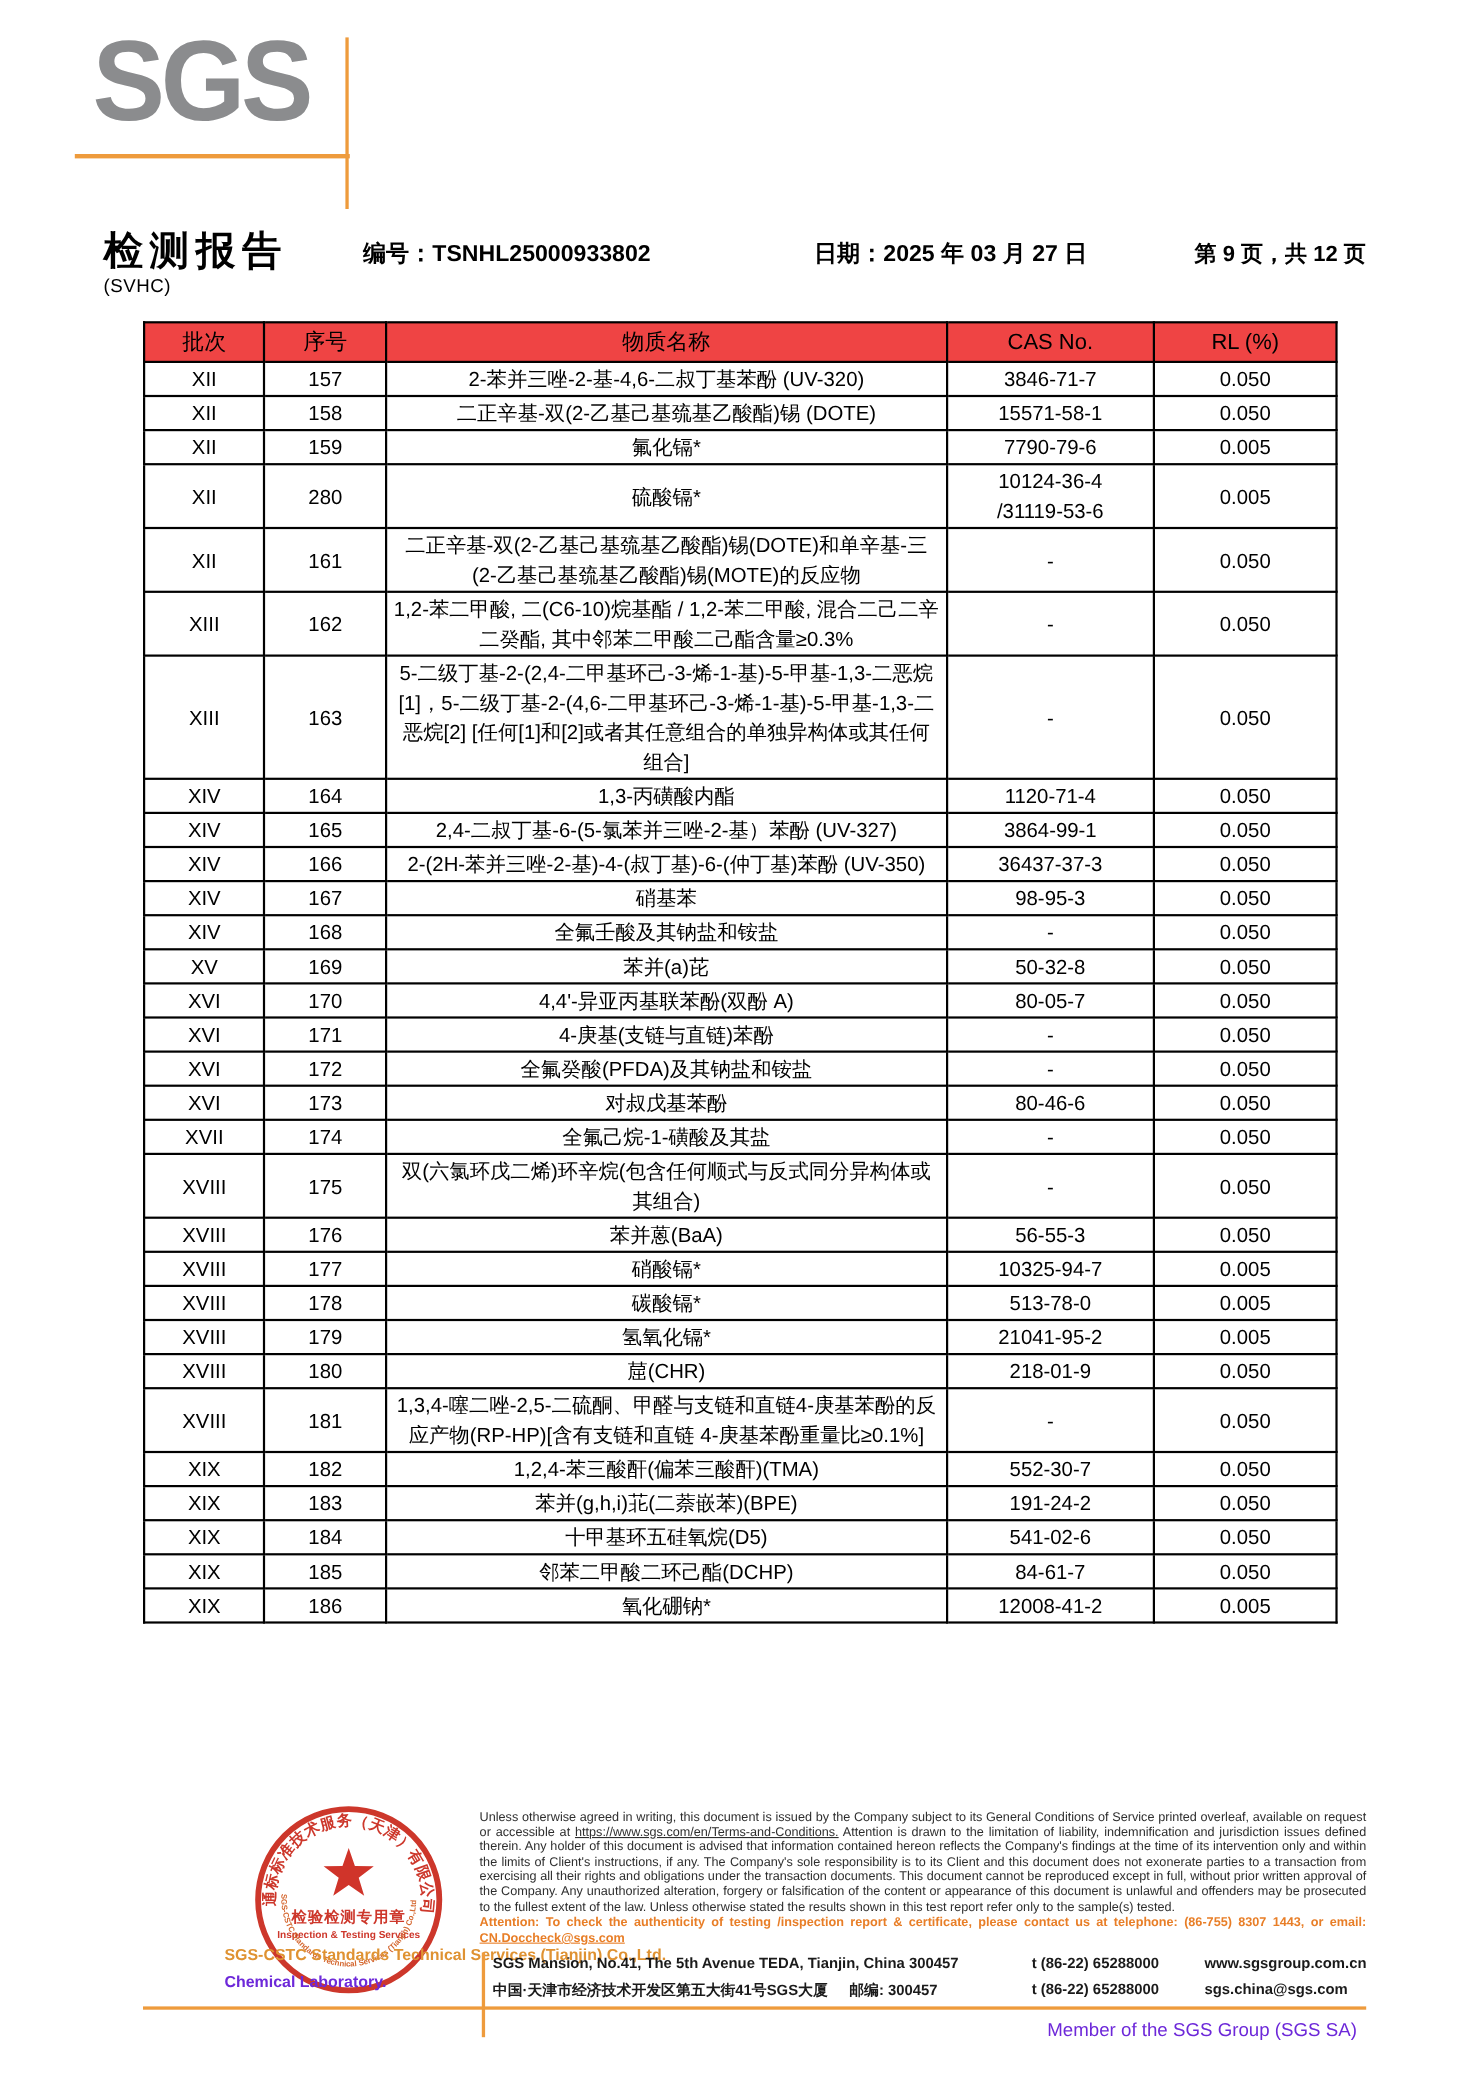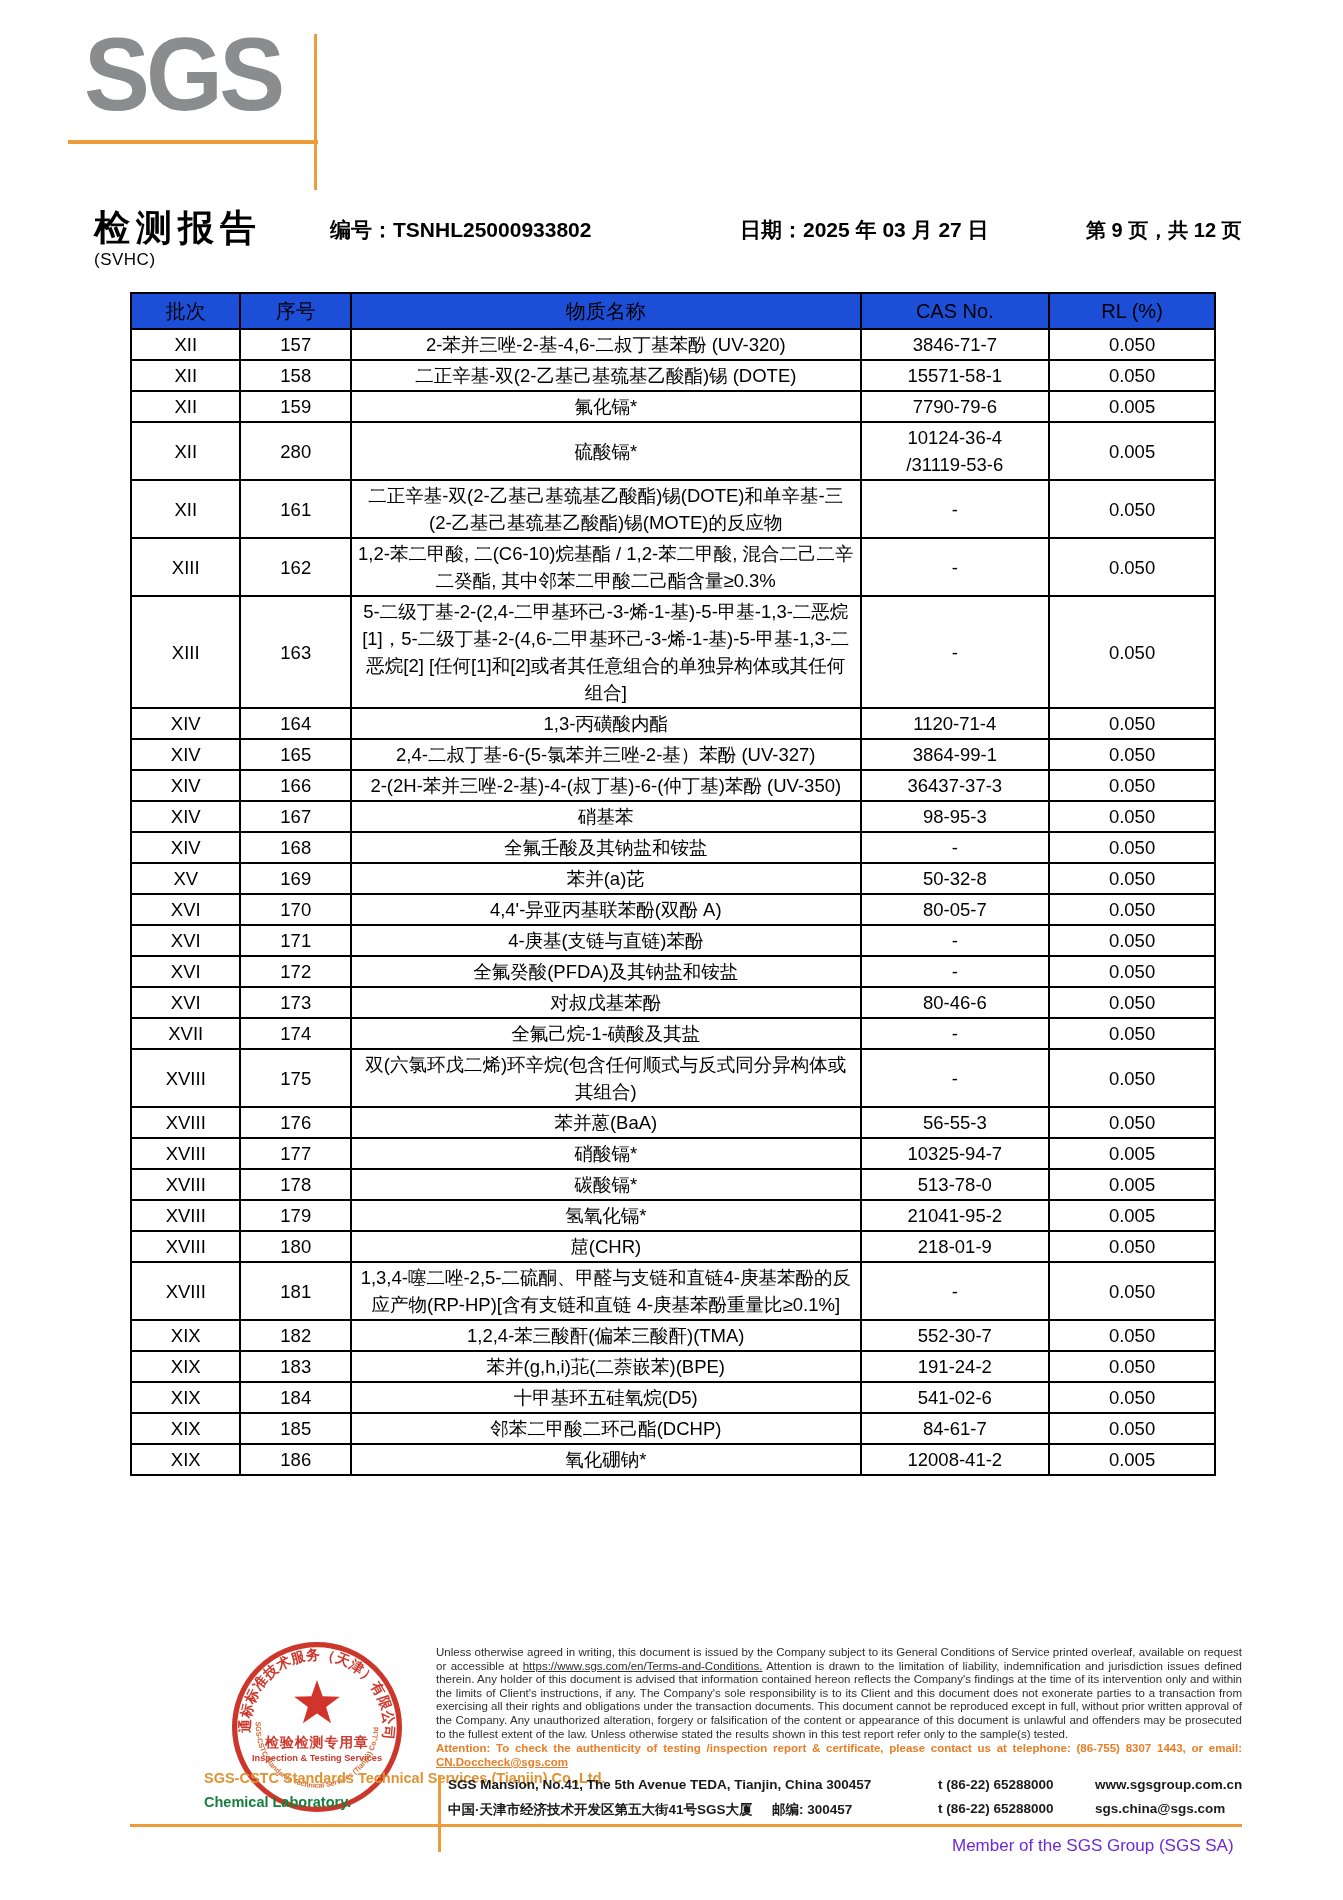--- a/index.html
+++ b/index.html
@@ -17,35 +17,35 @@
   .subtitle{position:absolute;left:94px;top:250px;font-size:17px;font-weight:normal;letter-spacing:.5px;}
   .report-no{position:absolute;left:330px;top:216px;font-size:21px;font-weight:600;}
   .report-date{position:absolute;left:740px;top:216px;font-size:21px;font-weight:600;}
   .page-info{position:absolute;left:1086px;top:217px;font-size:20px;font-weight:600;}
 
   
   table.subst{position:absolute;left:130px;top:292px;width:1086px;border-collapse:collapse;
               table-layout:fixed;}
   table.subst th,table.subst td{border:2px solid #000;text-align:center;vertical-align:middle;
               font-size:18.5px;line-height:27px;padding:1px 6px;}
-  table.subst th{background:#1d4ed8;height:32px;font-weight:normal;font-size:20px;}
+  table.subst th{background:#ef4444;height:32px;font-weight:normal;font-size:20px;}
   td.c-cas{white-space:pre-line;}
   td.c-name{padding:1px 4px;}
 
   
   .stamp{position:absolute;left:226px;top:1636px;width:182px;height:182px;}
   .stamp svg{width:100%;height:100%;}
   .stamp-ring{fill:none;stroke:#cd372b;stroke-width:5.5;}
   .arc-cn{font-size:14.5px;font-weight:bold;fill:#cd372b;letter-spacing:.5px;}
   .arc-en{font-size:7.6px;fill:#d4662e;font-weight:bold;}
   .stamp-cn{font-size:14.5px;font-weight:bold;fill:#cd372b;text-anchor:middle;letter-spacing:1px;}
   .stamp-en{font-size:9.6px;font-weight:bold;fill:#cd372b;text-anchor:middle;}
   .stamp-star{fill:#d0342a;}
   .stamp-ov1{position:absolute;left:204px;top:1770px;font-size:14.5px;font-weight:600;color:#df9232;}
-  .stamp-ov2{position:absolute;left:204px;top:1794px;font-size:14.5px;font-weight:600;color:#15803d;}
+  .stamp-ov2{position:absolute;left:204px;top:1794px;font-size:14.5px;font-weight:600;color:#6d28d9;}
 
   
   .disclaimer{position:absolute;left:436px;top:1646px;width:806px;font-size:11.5px;
               line-height:13.6px;text-align:justify;color:#2e2e2e;}
   .u{text-decoration:underline;margin-top:36px;}
   .attention{color:#e87e27;font-weight:bold;margin-top:1px;}
   .addr-vline{position:absolute;left:438px;top:1775px;width:3px;height:77px;background:#ee9b3c;}
   .addr{position:absolute;font-size:13.5px;font-weight:600;color:#1a1a1a;white-space:nowrap;}
   .addr-en{left:448px;top:1777px;}
   .addr-tel1{left:938px;top:1777px;}

